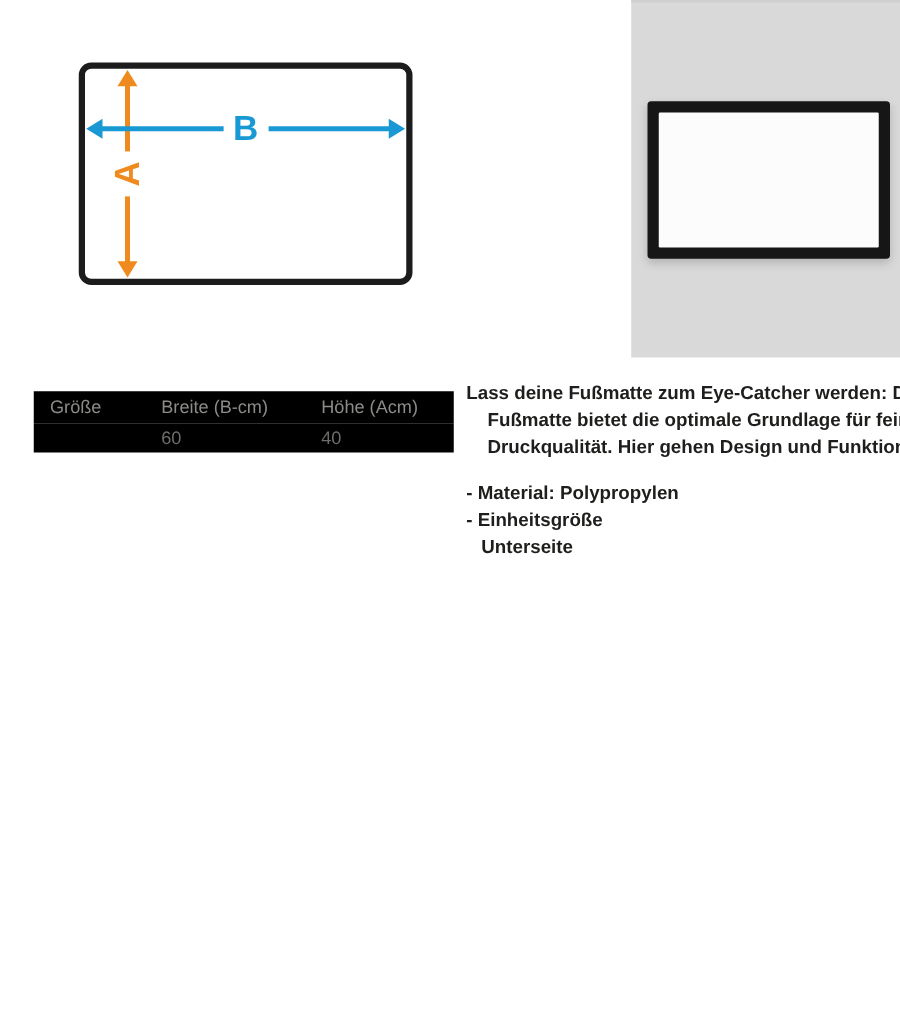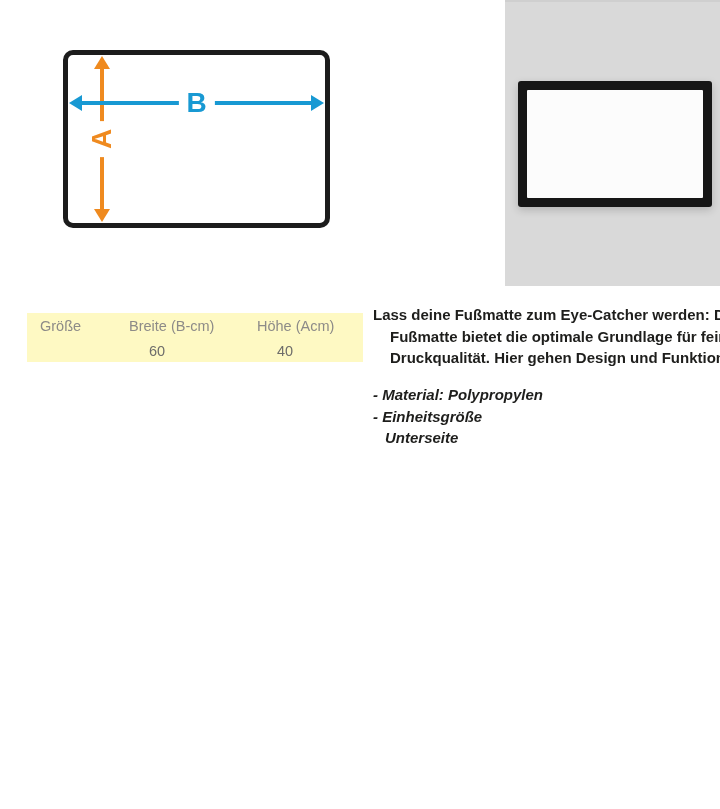--- a/index.html
+++ b/index.html
@@ -117,28 +117,27 @@
     width: 336px;
     font-size: 14.5px;
   }
   .t-head, .t-row {
     display: grid;
     grid-template-columns: 102px 128px 1fr;
     align-items: center;
   }
   .t-head {
     height: 26px;
-    background: #fef9c3;
+    background: #000000;
     color: #8d8b88;
   }
   .t-row {
     height: 23px;
-    background: #fef9c3;
+    background: #000000;
     color: #6e6d6a;
-    padding-left: 20px;
   }
   .t-head > div:first-child, .t-row > div:first-child { padding-left: 13px; }
 
   
   .desc {
     position: absolute;
     left: 373px; top: 304px;
     width: 347px;
     color: #1e1e1c;
     font-weight: 600;
@@ -146,21 +145,20 @@
   }
   .para .line {
     white-space: pre;
     line-height: 21.6px;
   }
   .para .line.cont { padding-left: 17px; }
   .features { margin-top: 15px; }
   .features .line {
     white-space: pre;
     line-height: 21.8px;
-    font-style: italic;
   }
   .features .line.cont { padding-left: 12px; }
 </style>
 </head>
 <body>
 
 <div id="page">
 
   <div class="diagram">
     <div class="v-line"></div>

